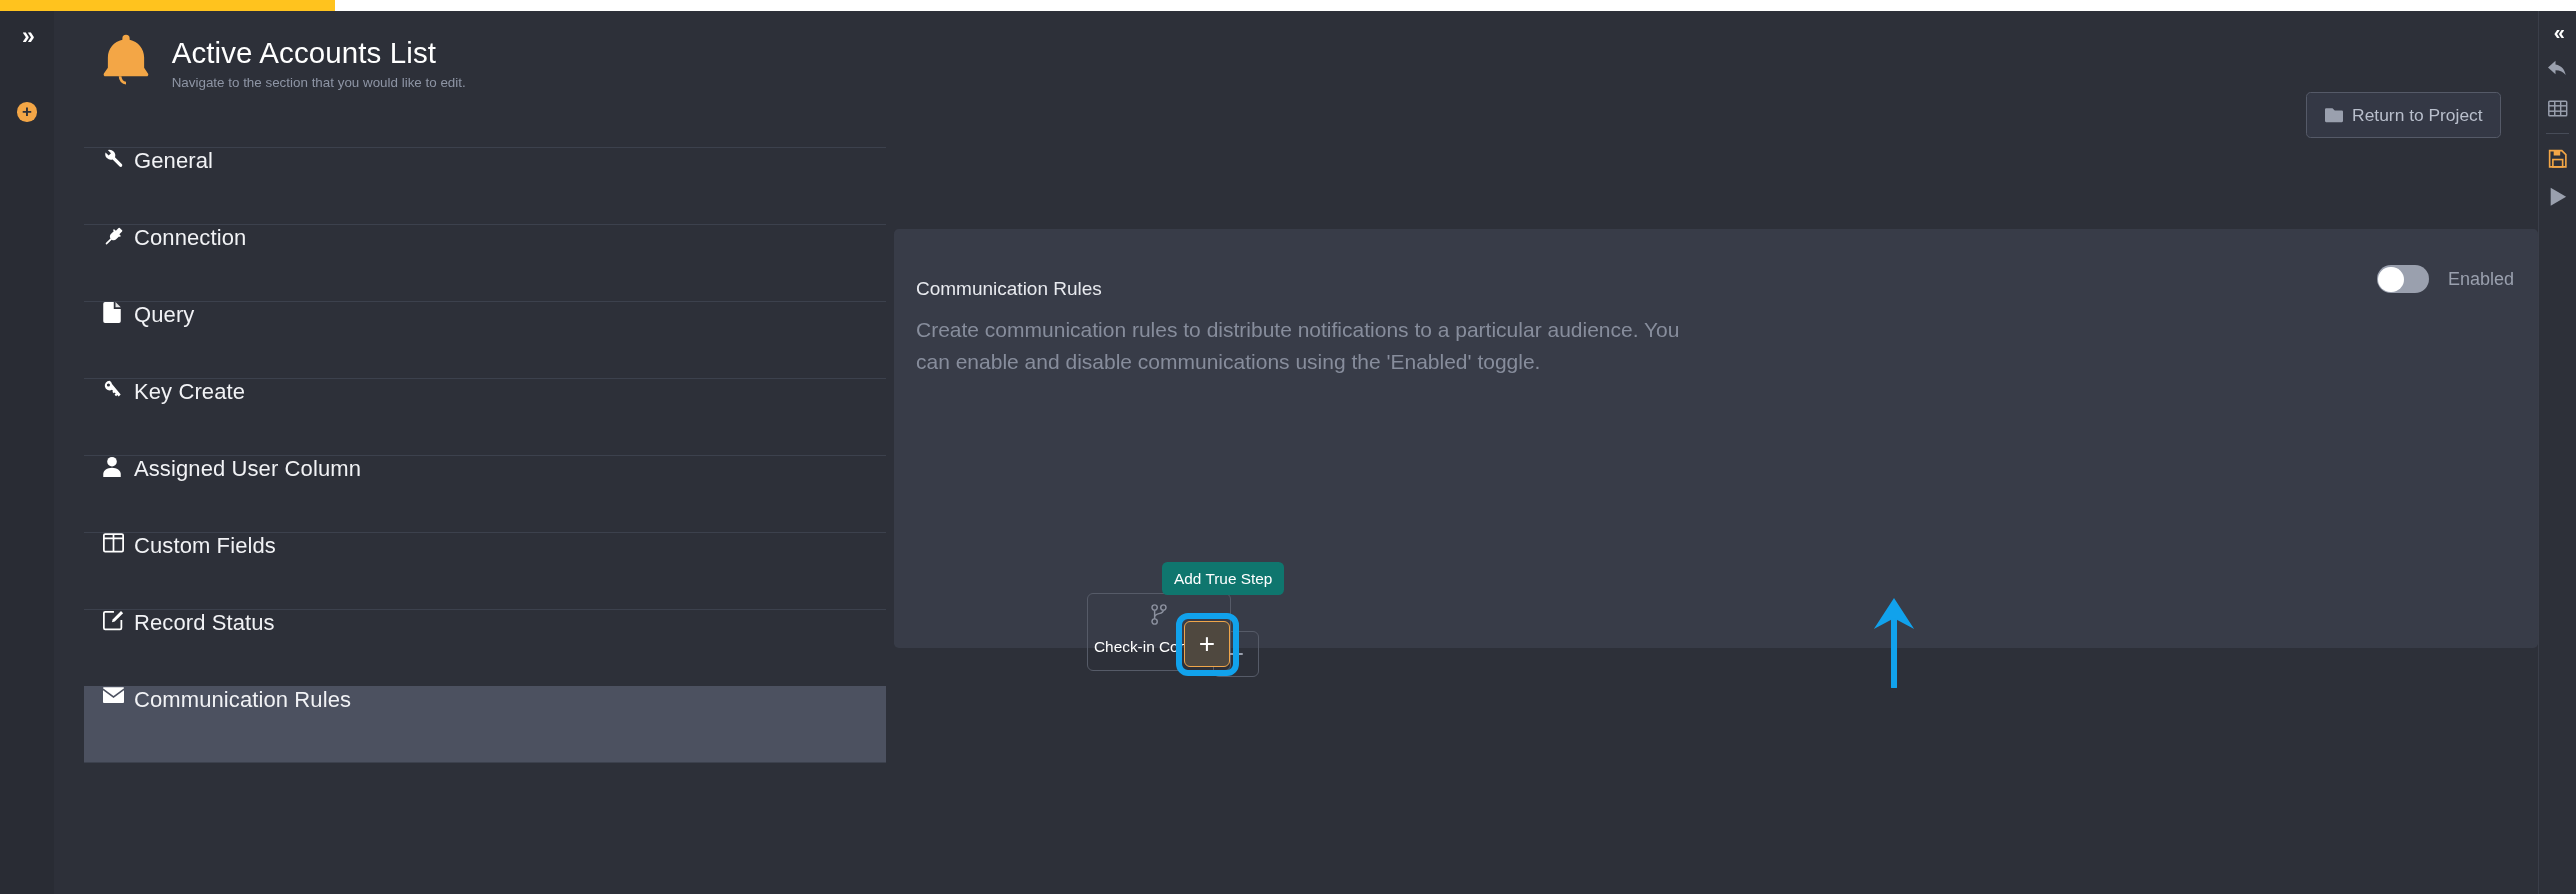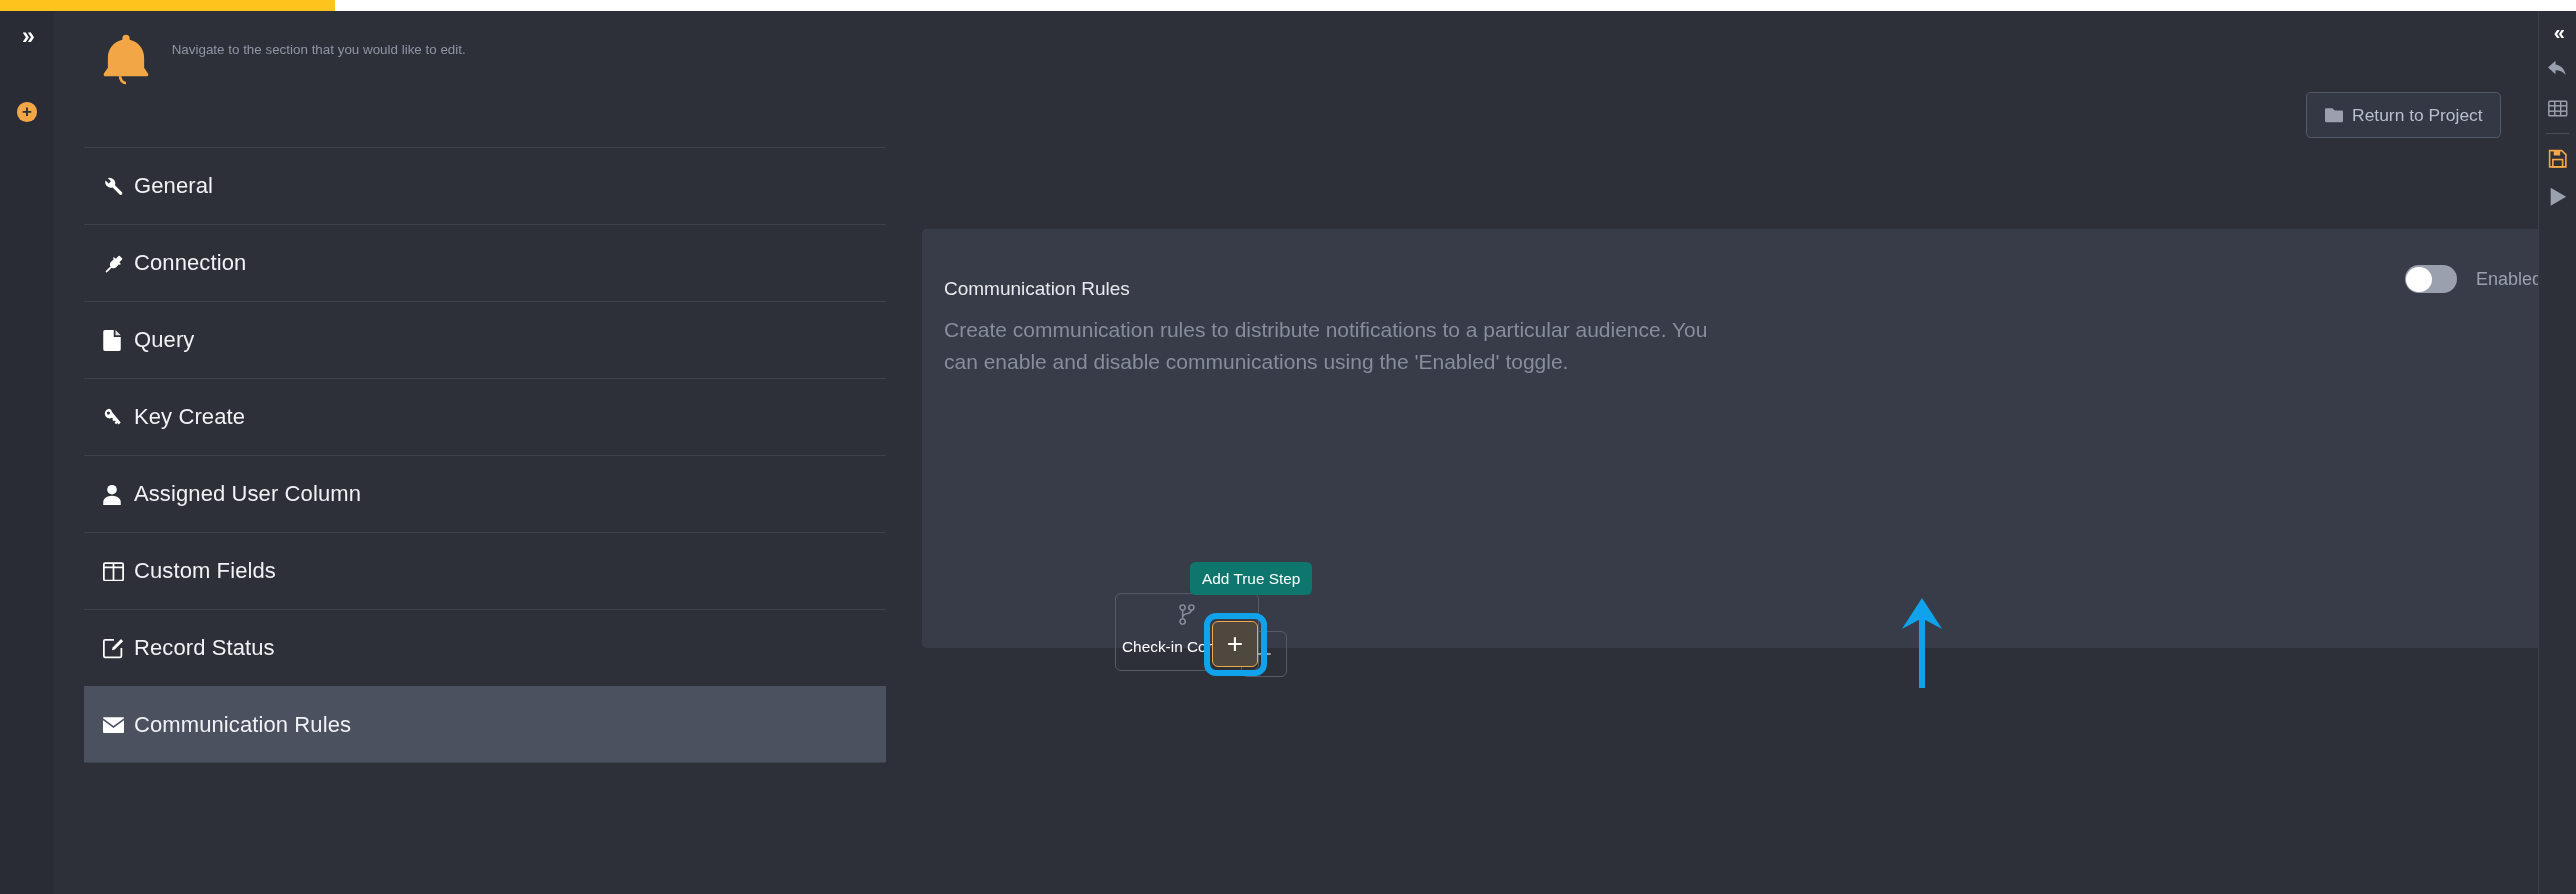--- a/index.html
+++ b/index.html
@@ -88,38 +88,38 @@
   }
 
   
   #section-nav {
     position: absolute; left: 30px; top: 136px;
     width: 802px;
   }
   .nav-item {
     position: relative;
     height: 77px;
-    display: flex; align-items: center;
+    display: flex; align-items: flex-start;
     padding-left: 19px;
     border-top: 0.7px solid #3c414d;
     color: #f1f2f5;
     cursor: pointer;
   }
   .nav-item:last-child { border-bottom: 0.7px solid #3c414d; }
   .nav-item.active { background: #4c5160; border-top-color: #4c5160; }
   .nav-icon {
     width: 31px; flex: 0 0 31px;
     display: flex; align-items: center; justify-content: flex-start;
     color: #ffffff;
   }
   .nav-label { font-size: 22px; font-weight: 400; letter-spacing: 0.1px; }
 
   
   #main-area {
-    position: absolute; left: 894px; top: 0; right: 38px; height: 100%; margin-left: 28px;
+    position: absolute; left: 894px; top: 0; right: 38px; height: 100%;
   }
   #return-btn {
     position: absolute; right: 37px; top: 81px;
     height: 46px; padding: 0 17.4px;
     background: #343845;
     border: 0.7px solid #555a68;
     border-radius: 4.7px;
     display: flex; align-items: center; gap: 9.4px;
     color: #b9bfcc; font-size: 17.4px;
     cursor: pointer;
@@ -236,20 +236,21 @@
   <div id="content-left">
 
     <div id="page-header">
       <div id="bell-wrap">
         <svg width="58" height="58" viewBox="0 0 64 64" aria-hidden="true">
           <path fill="#f3a646" d="M32 4a4 4 0 0 1 4 4v1.6c9.2 1.9 16 10 16 19.6v11.3l4.4 6.6A2 2 0 0 1 54.7 50H9.3a2 2 0 0 1-1.7-3L12 40.5V29.2c0-9.6 6.8-17.7 16-19.6V8a4 4 0 0 1 4-4z"></path>
           <path fill="none" stroke="#f3a646" stroke-width="3" d="M25.5 50c0 4.3 2.9 7.5 6.5 7.5"></path>
         </svg>
       </div>
       <div id="header-text">
+        <div id="page-title">Active Accounts List</div>
         <div id="page-subtitle">Navigate to the section that you would like to edit.</div>
       </div>
     </div>
 
     <nav id="section-nav">
 
       <div class="nav-item">
         <span class="nav-icon">
           <svg width="21" height="21" viewBox="0 0 24 24" fill="#ffffff">
               <path d="M21.7 18.6l-8-8a6.5 6.5 0 0 0-8.2-8.2l3.6 3.6-2.6 2.6L2.9 5A6.5 6.5 0 0 0 11 13.2l8 8a1.9 1.9 0 0 0 2.7-2.6z"></path>

